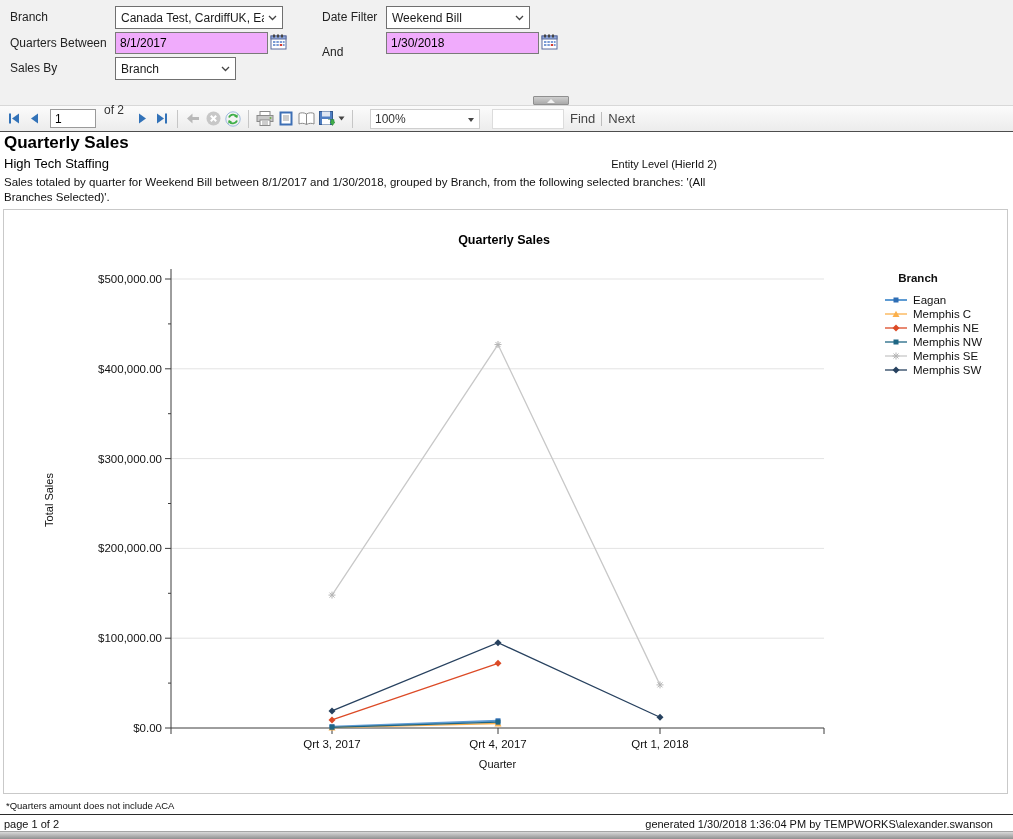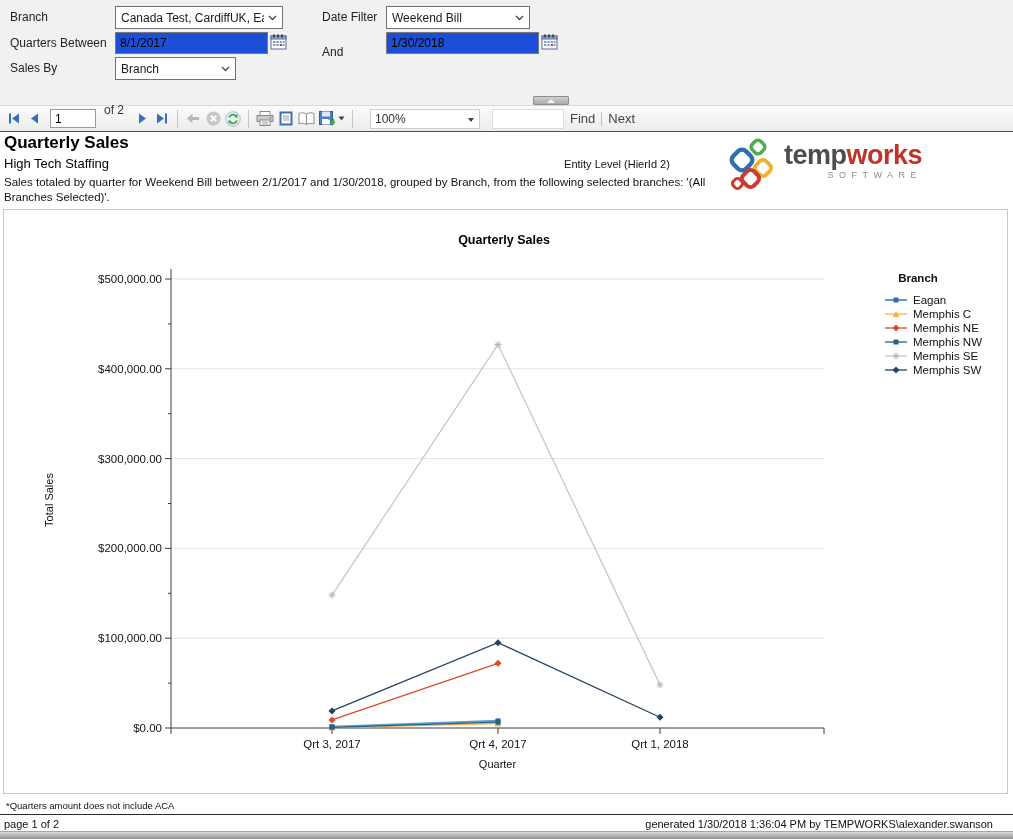--- a/index.html
+++ b/index.html
@@ -6,21 +6,21 @@
   html,body { width:1013px; height:839px; background:#fff; overflow:hidden;
     font-family:"Liberation Sans", sans-serif; color:#1a1a1a; }
   #stage { position:relative; width:1013px; height:839px; }
 
   
   .param-panel { position:absolute; left:0; top:0; width:1013px; height:105px; background:#f1f1f1; }
   .plabel { position:absolute; font-size:12px; color:#222; }
   .combo { position:absolute; height:23px; background:#fff; border:1px solid #707070;
     display:flex; align-items:center; font-size:12px; padding:0 18px 0 5px; cursor:default; }
   .combo .chev { position:absolute; right:5px; top:8px; }
-  .tbox { position:absolute; height:22px; background:#1d4ed8; border:1px solid #7a7a7a;
+  .tbox { position:absolute; height:22px; background:#f0abfc; border:1px solid #7a7a7a;
     font-size:12px; padding:0 4px; font-family:"Liberation Sans",sans-serif; }
   .calbtn { position:absolute; width:17px; height:16px; background:transparent; border:none; cursor:pointer; padding:0; }
 
   
   .splitter { position:absolute; left:533px; top:96px; width:36px; height:9px;
     background:linear-gradient(#cfcfcf,#a9a9a9); border:1px solid #8f8f8f; border-radius:1px;
     display:flex; align-items:center; justify-content:center; cursor:pointer; }
   .splitter .tri { width:0; height:0; border-left:4px solid transparent; border-right:4px solid transparent; border-bottom:4px solid #f2f2f2; }
 
   
@@ -36,21 +36,21 @@
     align-items:center; font-size:12px; padding:0 4px; position:relative; margin-left:12px; cursor:default; }
   .zoomcombo .caret { position:absolute; right:5px; top:8px; width:0; height:0;
     border-left:3.5px solid transparent; border-right:3.5px solid transparent; border-top:4px solid #444; }
   .findinput { width:72px; height:20px; border:1px solid #dcdcdc; background:#fff; font-size:12px; padding:0 4px; margin-left:12px; }
   .linkbtn { background:none; border:none; color:#454545; font-size:13px; cursor:pointer; padding:0 6px; }
   .finddiv { width:1px; height:14px; background:#bdbdbd; }
 
   
   .rpt-title { position:absolute; left:4px; top:133px; font-size:17px; font-weight:bold; color:#000; }
   .rpt-sub { position:absolute; left:4px; top:156px; font-size:13px; color:#000000; }
-  .rpt-entity { position:absolute; left:517px; top:158px; width:200px; text-align:center; font-size:11px; color:#111; }
+  .rpt-entity { position:absolute; left:517px; top:158px; width:200px; text-align:right; font-size:11px; color:#111; }
   .rpt-desc { position:absolute; left:4px; top:175px; width:718px; font-size:11.5px; line-height:1.3; color:#111; }
 
   .logo { position:absolute; left:726px; top:138px; width:200px; height:56px; }
   .logo-cluster { position:absolute; left:0; top:0; }
   .logo-text { position:absolute; left:58px; top:4px; }
   .logo-word { font-size:27px; font-weight:bold; letter-spacing:-0.5px; line-height:1; }
   .logo-temp { color:#4d4d4d; } .logo-works { color:#be3428; }
   .logo-soft { display:block; text-align:right; font-size:9px; letter-spacing:5.5px; color:#8c8c8c; margin-top:1px; }
 
   
@@ -240,35 +240,22 @@
 
     <input class="findinput" style="">
     <button class="linkbtn" style="">Find</button>
     <div class="finddiv"></div>
     <button class="linkbtn">Next</button>
   </div>
 
   <div class="rpt-title">Quarterly Sales</div>
   <div class="rpt-sub">High Tech Staffing</div>
   <div class="rpt-entity">Entity Level (HierId 2)</div>
-  <div class="rpt-desc">Sales totaled by quarter for Weekend Bill between 2/1/2017 and 1/30/2018, grouped by Branch, from the following selected branches: '(All Branches Selected)'.</div>
-
-  <div class="logo">
-    <svg class="logo-cluster" width="56" height="56">
-      <rect x="26" y="3" width="12" height="12" rx="4" fill="none" stroke="#52a94e" stroke-width="3.5" transform="rotate(45 32 9)"></rect>
-      <rect x="7" y="13" width="18" height="18" rx="6" fill="none" stroke="#2f6eb5" stroke-width="4.5" transform="rotate(45 16 22)"></rect>
-      <rect x="30" y="23" width="14" height="14" rx="4.5" fill="none" stroke="#efb02c" stroke-width="3.8" transform="rotate(45 37 30)"></rect>
-      <rect x="17" y="33" width="15" height="15" rx="5" fill="none" stroke="#cc3a2f" stroke-width="4" transform="rotate(45 24.5 40.5)"></rect>
-      <rect x="7" y="41" width="9" height="9" rx="3" fill="none" stroke="#cc3a2f" stroke-width="3" transform="rotate(45 11.5 45.5)"></rect>
-    </svg>
-    <div class="logo-text">
-      <span class="logo-word"><span class="logo-temp">temp</span><span class="logo-works">works</span></span>
-      <span class="logo-soft">SOFTWARE</span>
-    </div>
-  </div>
+  <div class="rpt-desc">Sales totaled by quarter for Weekend Bill between 8/1/2017 and 1/30/2018, grouped by Branch, from the following selected branches: '(All Branches Selected)'.</div>
+
 
   <div class="chart-box">
     <svg id="chart-svg" width="1003" height="583">
         <line x1="167" y1="428.2" x2="820" y2="428.2" stroke="#e3e3e3" stroke-width="1"></line>
         <line x1="167" y1="338.4" x2="820" y2="338.4" stroke="#e3e3e3" stroke-width="1"></line>
         <line x1="167" y1="248.60000000000002" x2="820" y2="248.60000000000002" stroke="#e3e3e3" stroke-width="1"></line>
         <line x1="167" y1="158.8" x2="820" y2="158.8" stroke="#e3e3e3" stroke-width="1"></line>
         <line x1="167" y1="69" x2="820" y2="69" stroke="#e3e3e3" stroke-width="1"></line>
         <line x1="167" y1="59" x2="167" y2="518" stroke="#3c3c3c"></line>
         <line x1="167" y1="518" x2="820" y2="518" stroke="#3c3c3c"></line>

